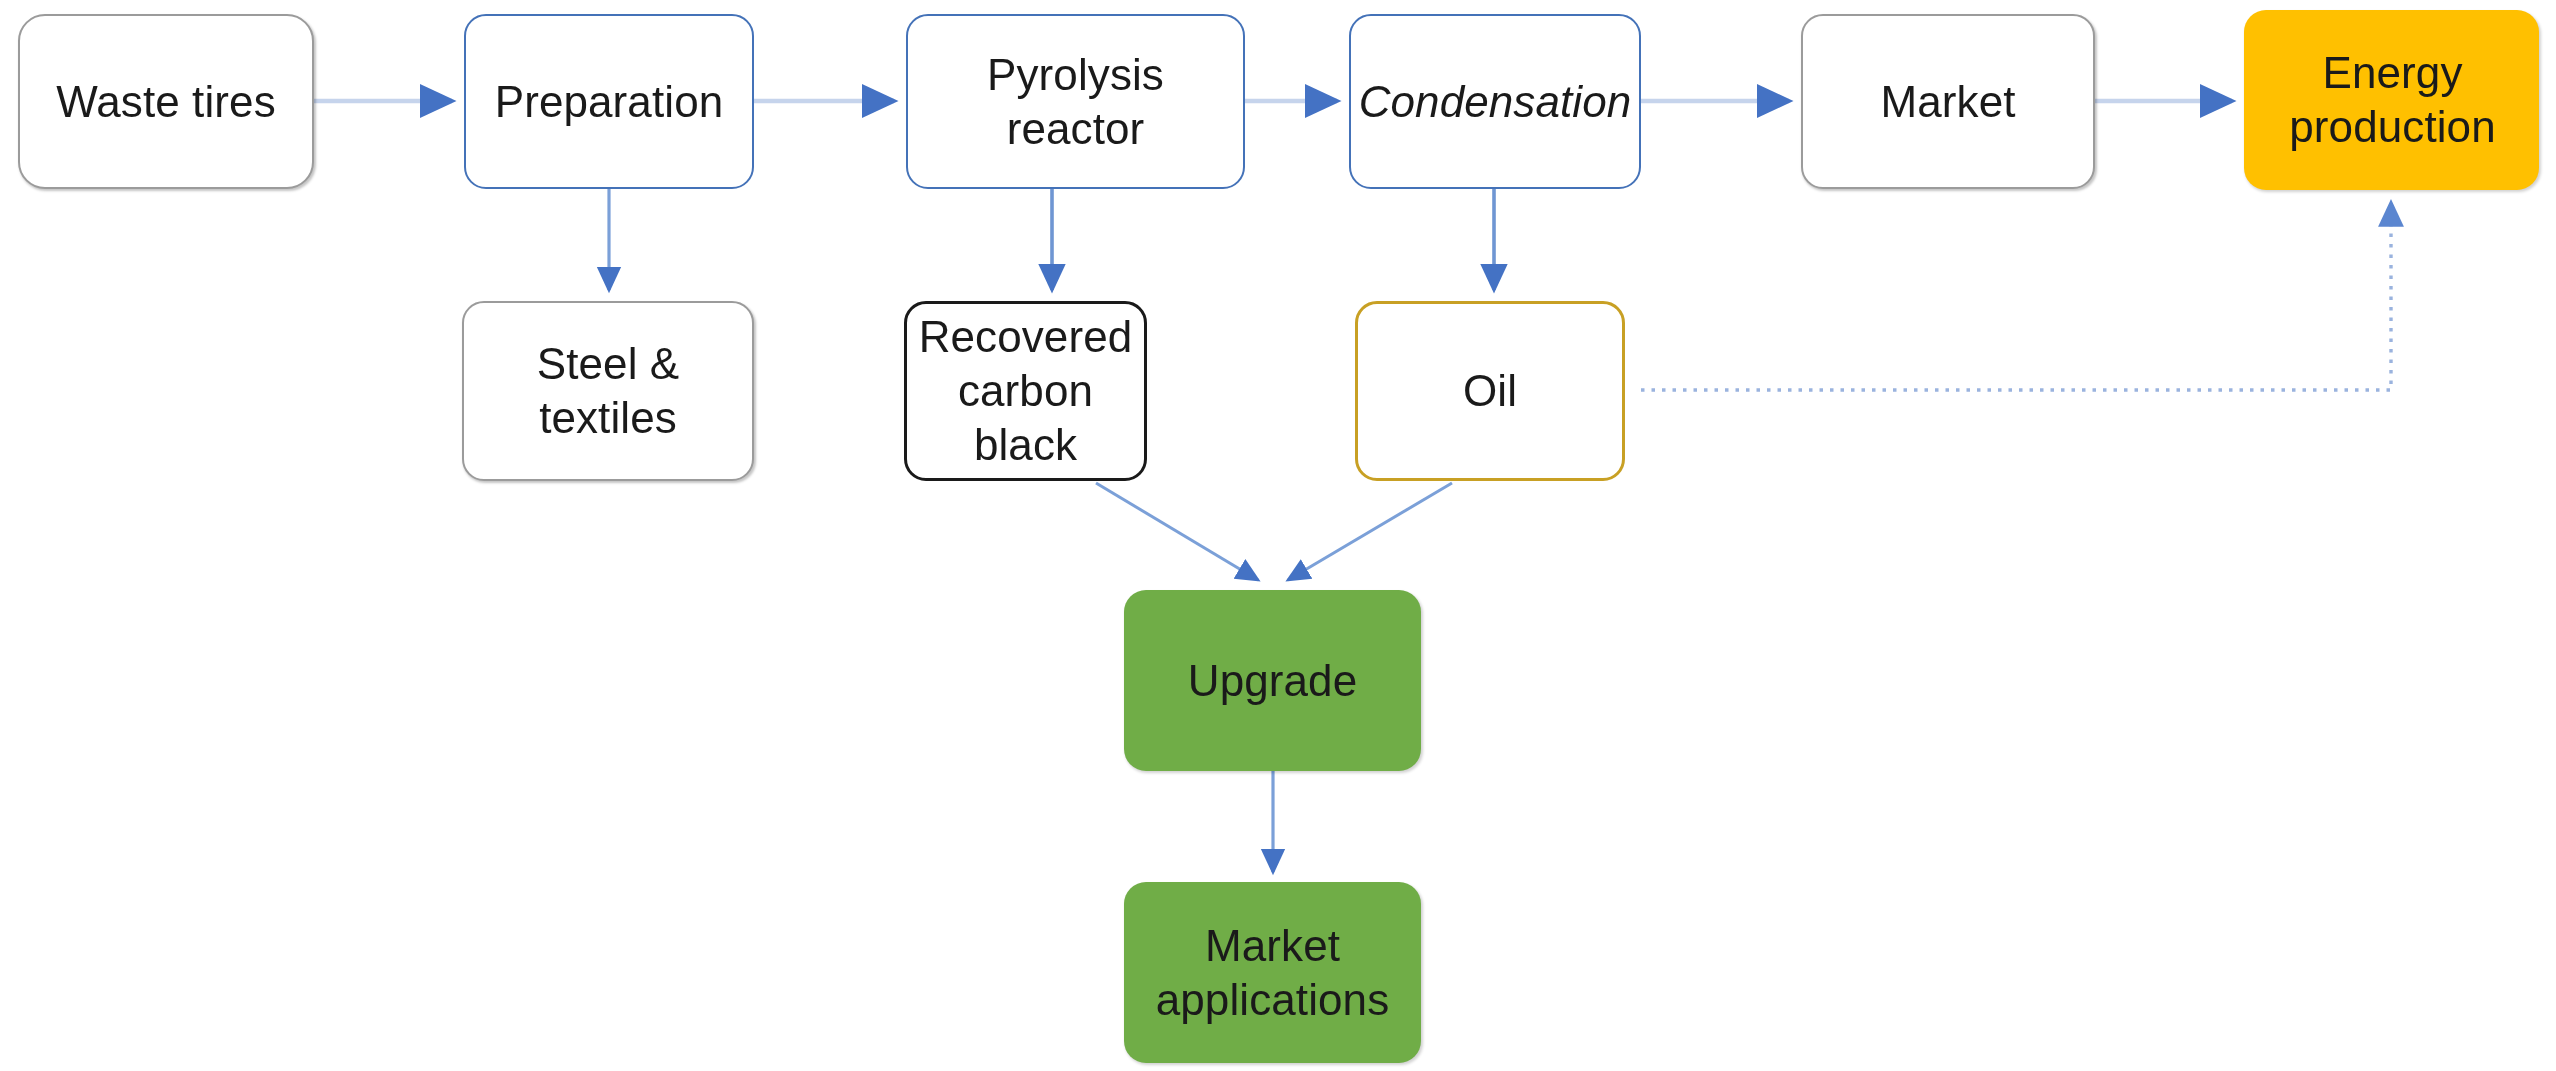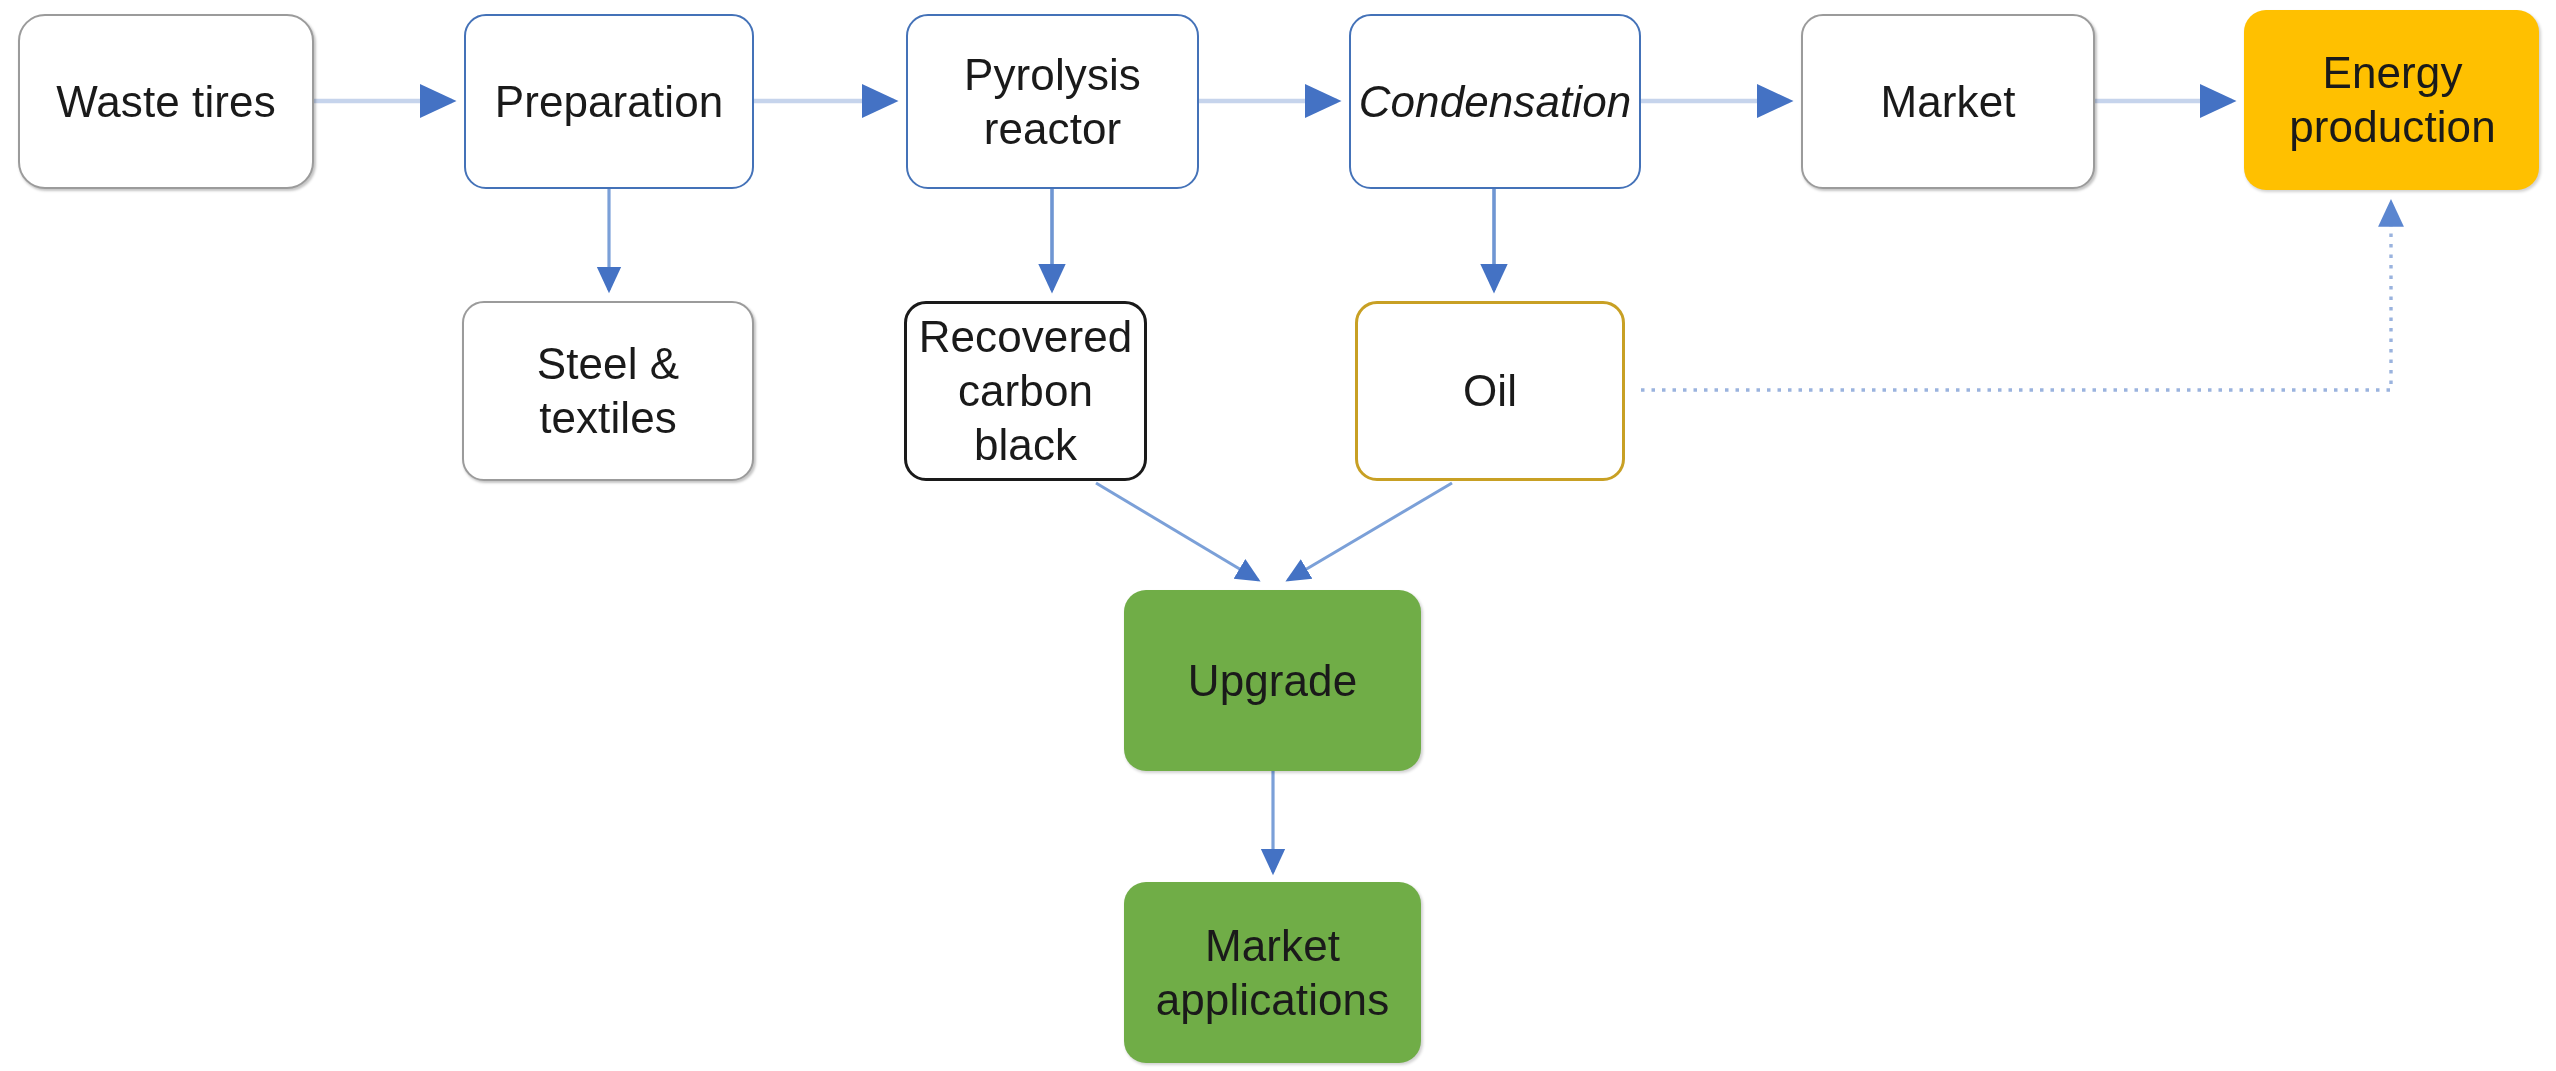--- a/index.html
+++ b/index.html
@@ -133,21 +133,21 @@
   </svg>
 
   <div class="node v-gray" style="left:18px; top:14px; width:296px; height:175px;border-radius:27px;">
     <span class="node-label">Waste tires</span>
   </div>
 
   <div class="node v-blue" style="left:464px; top:14px; width:290px; height:175px;">
     <span class="node-label">Preparation</span>
   </div>
 
-  <div class="node v-blue" style="left:906px; top:14px; width:293px; height:175px;">
+  <div class="node v-blue" style="left:906px; top:14px; width:339px; height:175px;">
     <span class="node-label">Pyrolysis
 reactor</span>
   </div>
 
   <div class="node v-blue" style="left:1349px; top:14px; width:292px; height:175px;font-style:italic;">
     <span class="node-label">Condensation</span>
   </div>
 
   <div class="node v-gray" style="left:1801px; top:14px; width:294px; height:175px;">
     <span class="node-label">Market</span>

